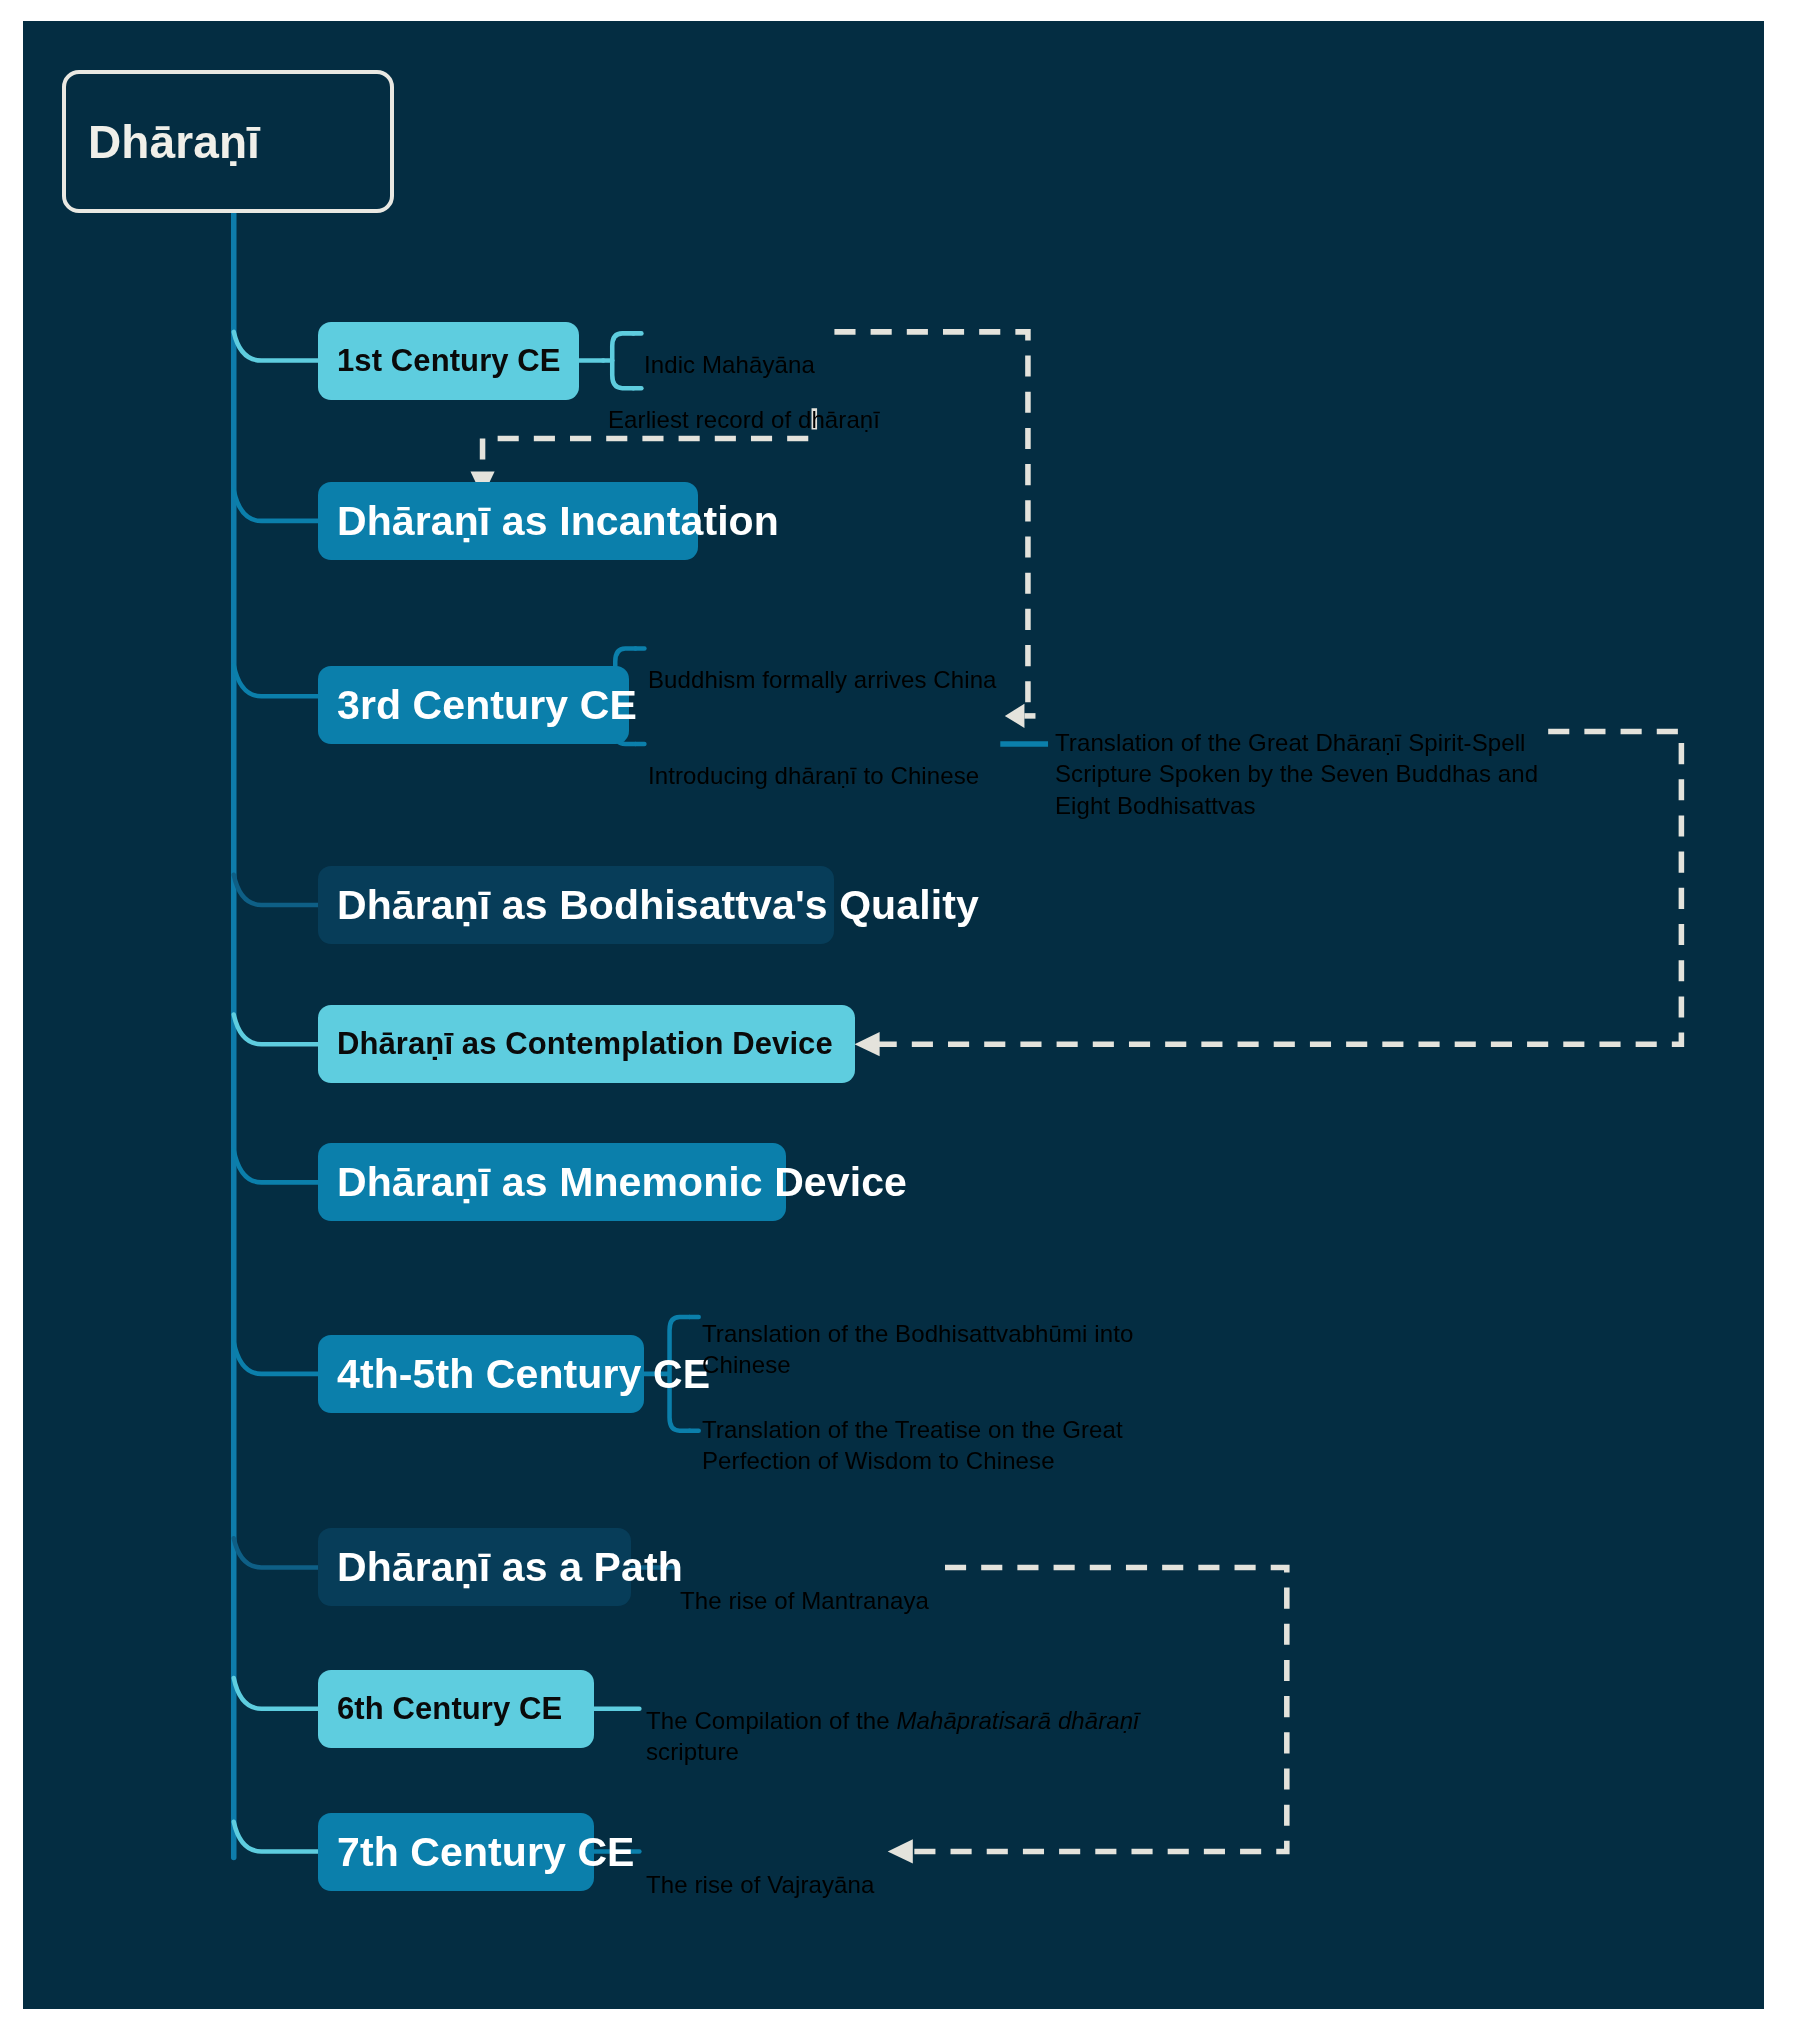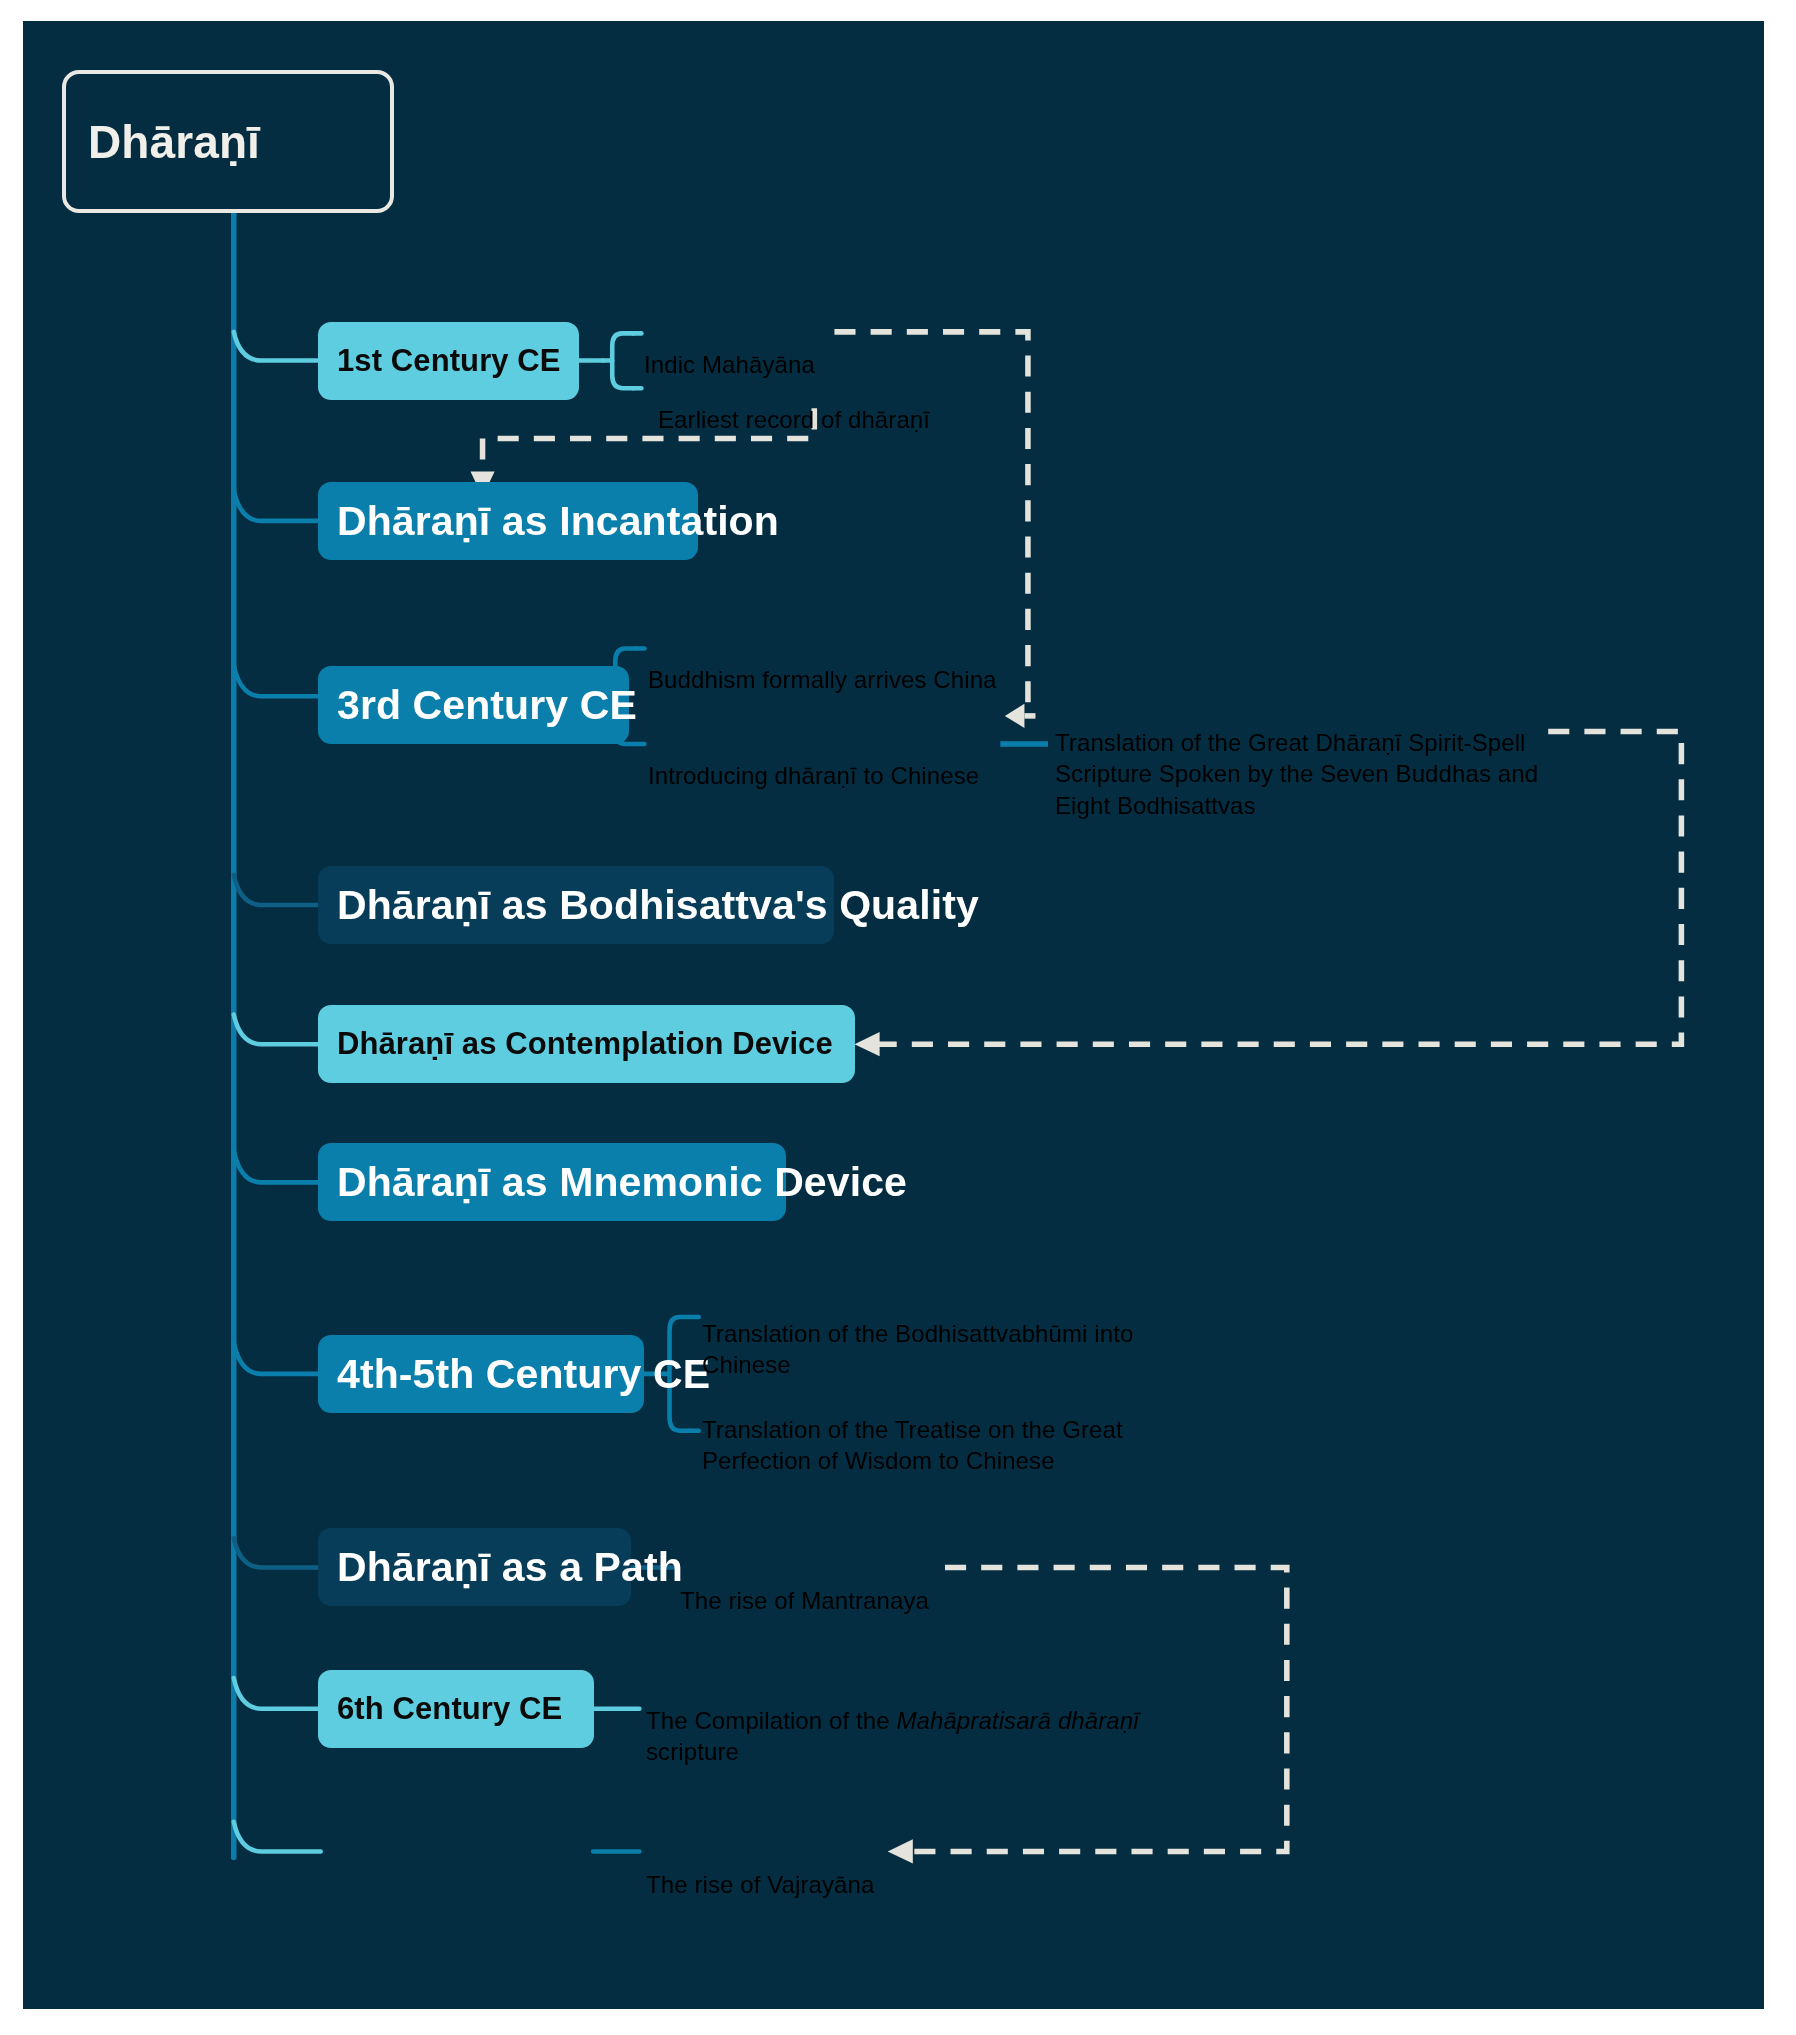--- a/index.html
+++ b/index.html
@@ -157,26 +157,29 @@
   </div>
 
   <div class="node n-dark" style="left:318px;top:1528px;width:313px;height:78px;">
     <span>Dhāraṇī as a Path</span>
   </div>
 
   <div class="node n-light" style="left:318px;top:1670px;width:276px;height:78px;">
     <span>6th Century CE</span>
   </div>
 
+  <div class="node n-mid" style="left:318px;top:1813px;width:276px;height:78px;">
+    <span>7th Century CE</span>
+  </div>
 
   <div class="leaf" style="left:644px;top:318px;">
     <span>Indic Mahāyāna</span>
   </div>
 
-  <div class="leaf" style="left:658px;top:373px;">
+  <div class="leaf" style="left:608px;top:373px;">
     <span>Earliest record of dhāraṇī</span>
   </div>
 
   <div class="leaf" style="left:648px;top:633px;">
     <span>Buddhism formally arrives China</span>
   </div>
 
   <div class="leaf" style="left:648px;top:729px;">
     <span>Introducing dhāraṇī to Chinese</span>
   </div>

